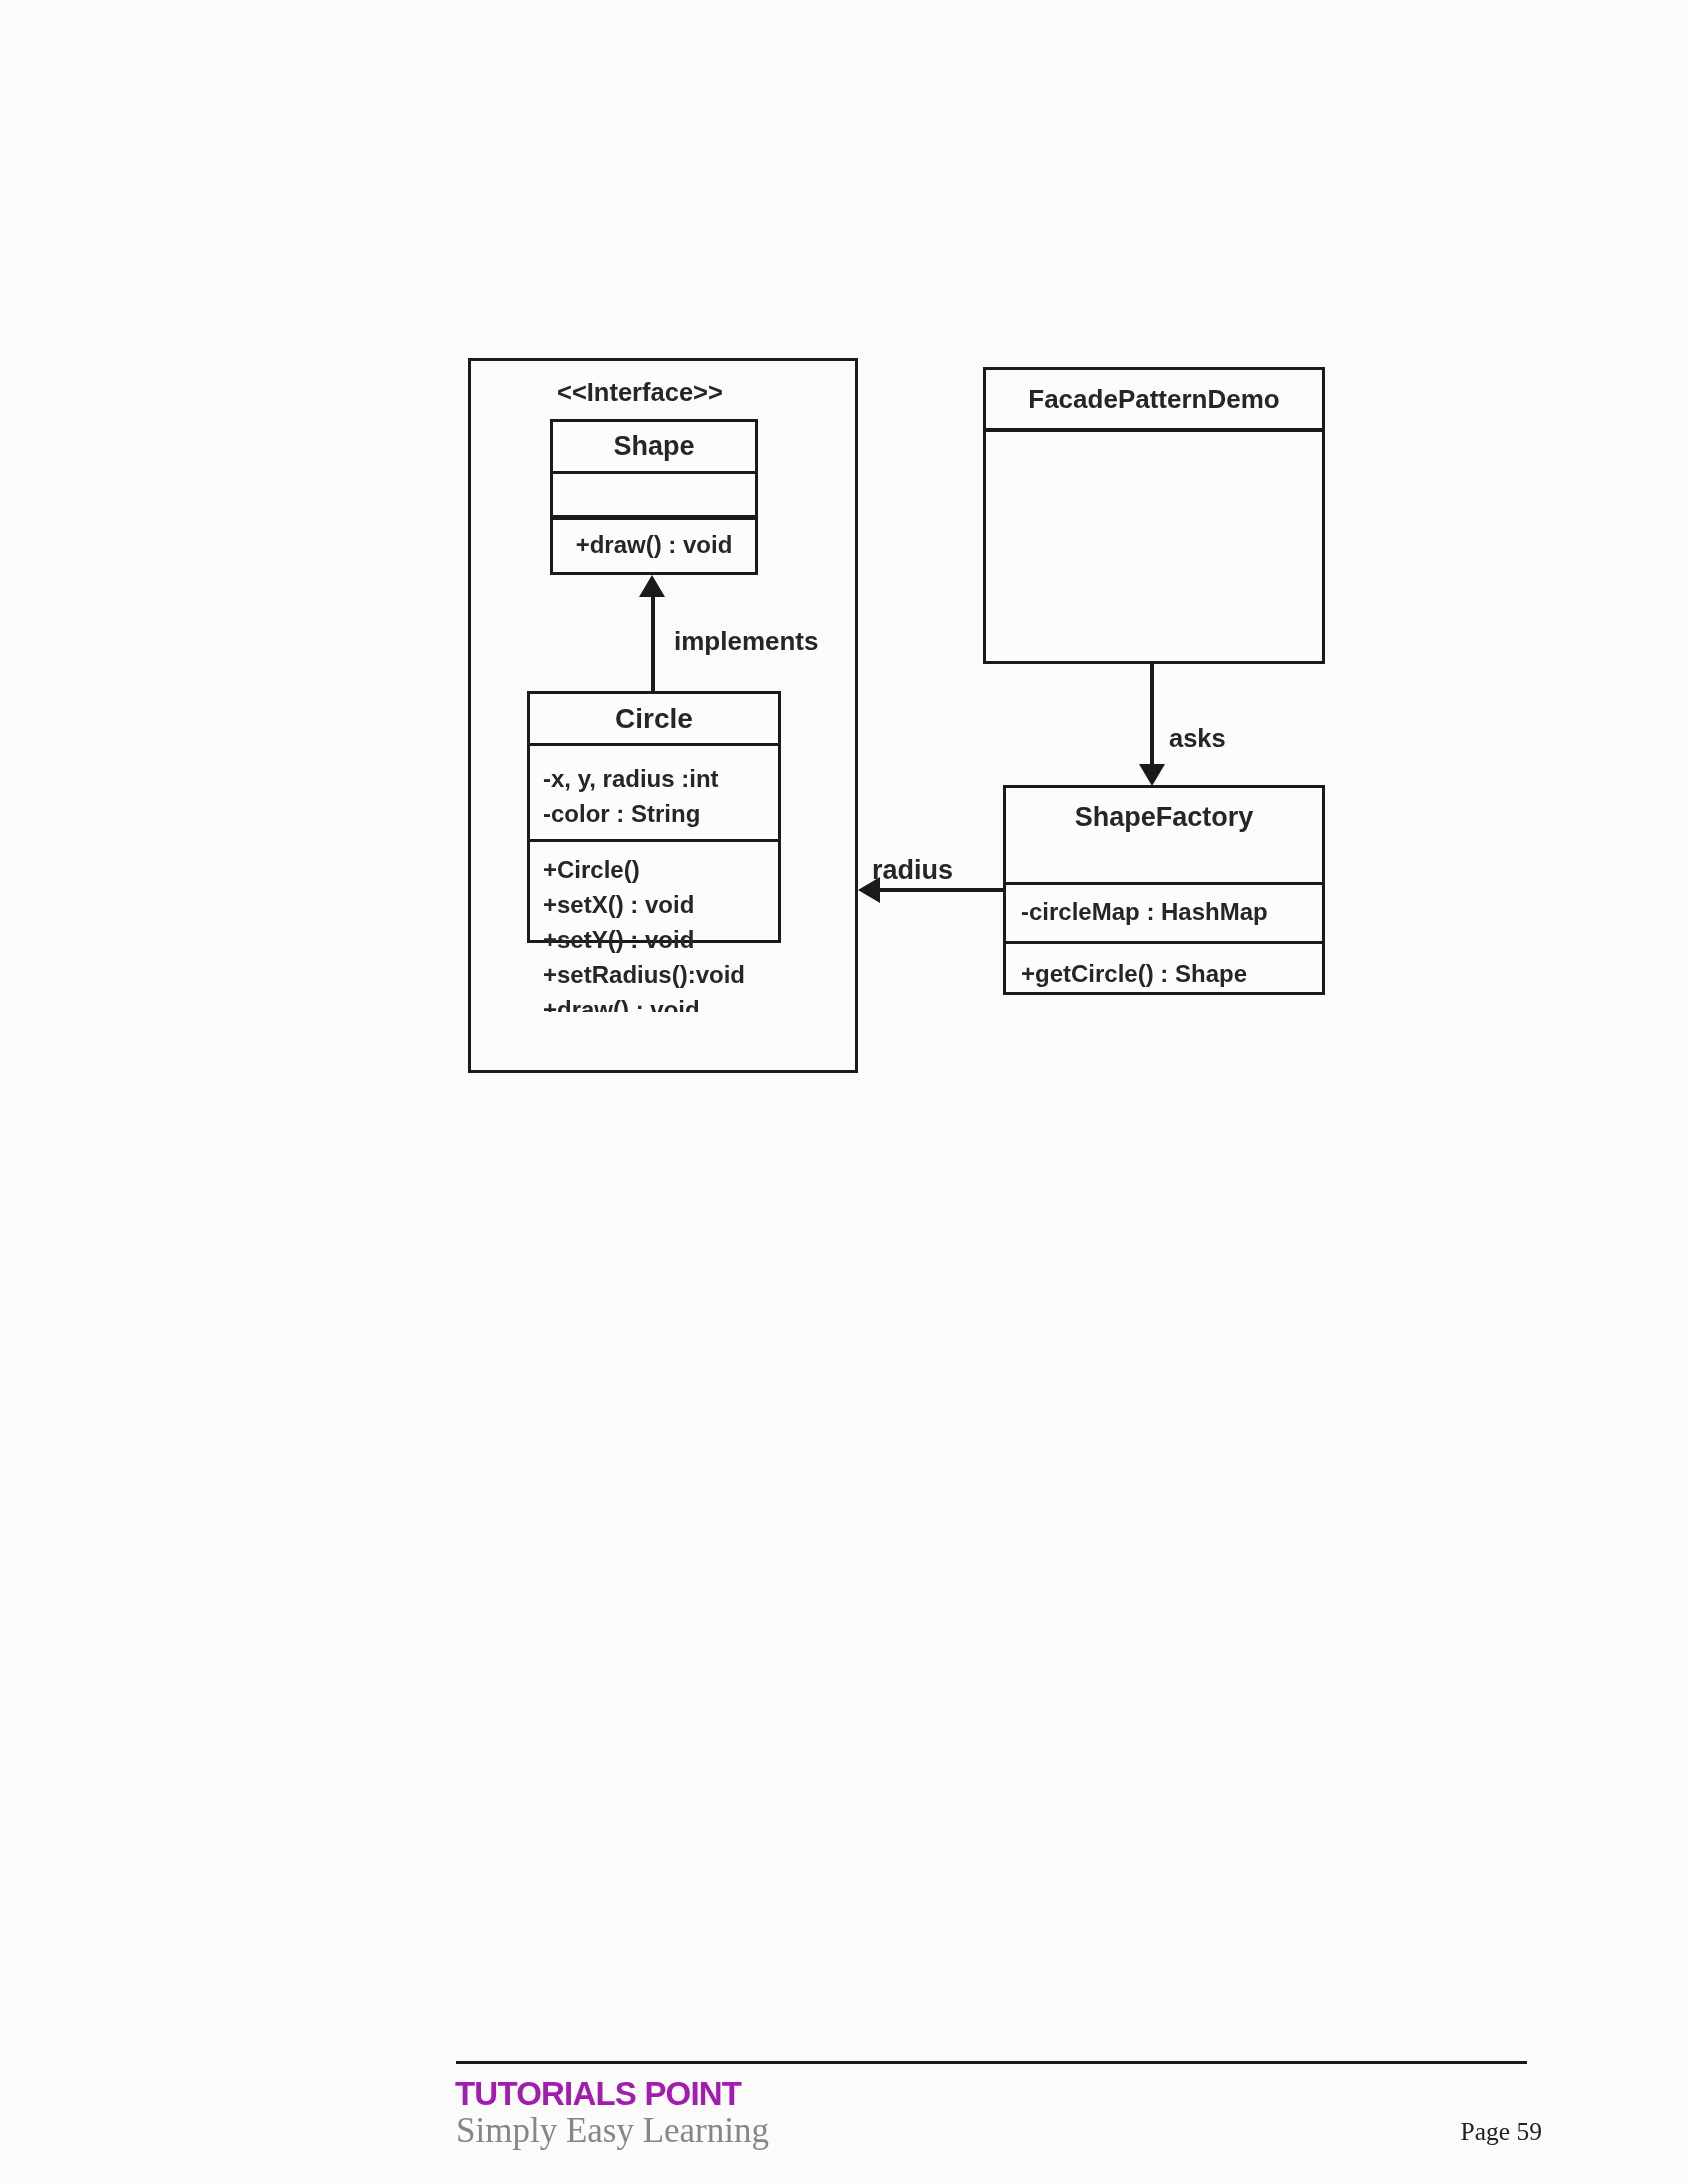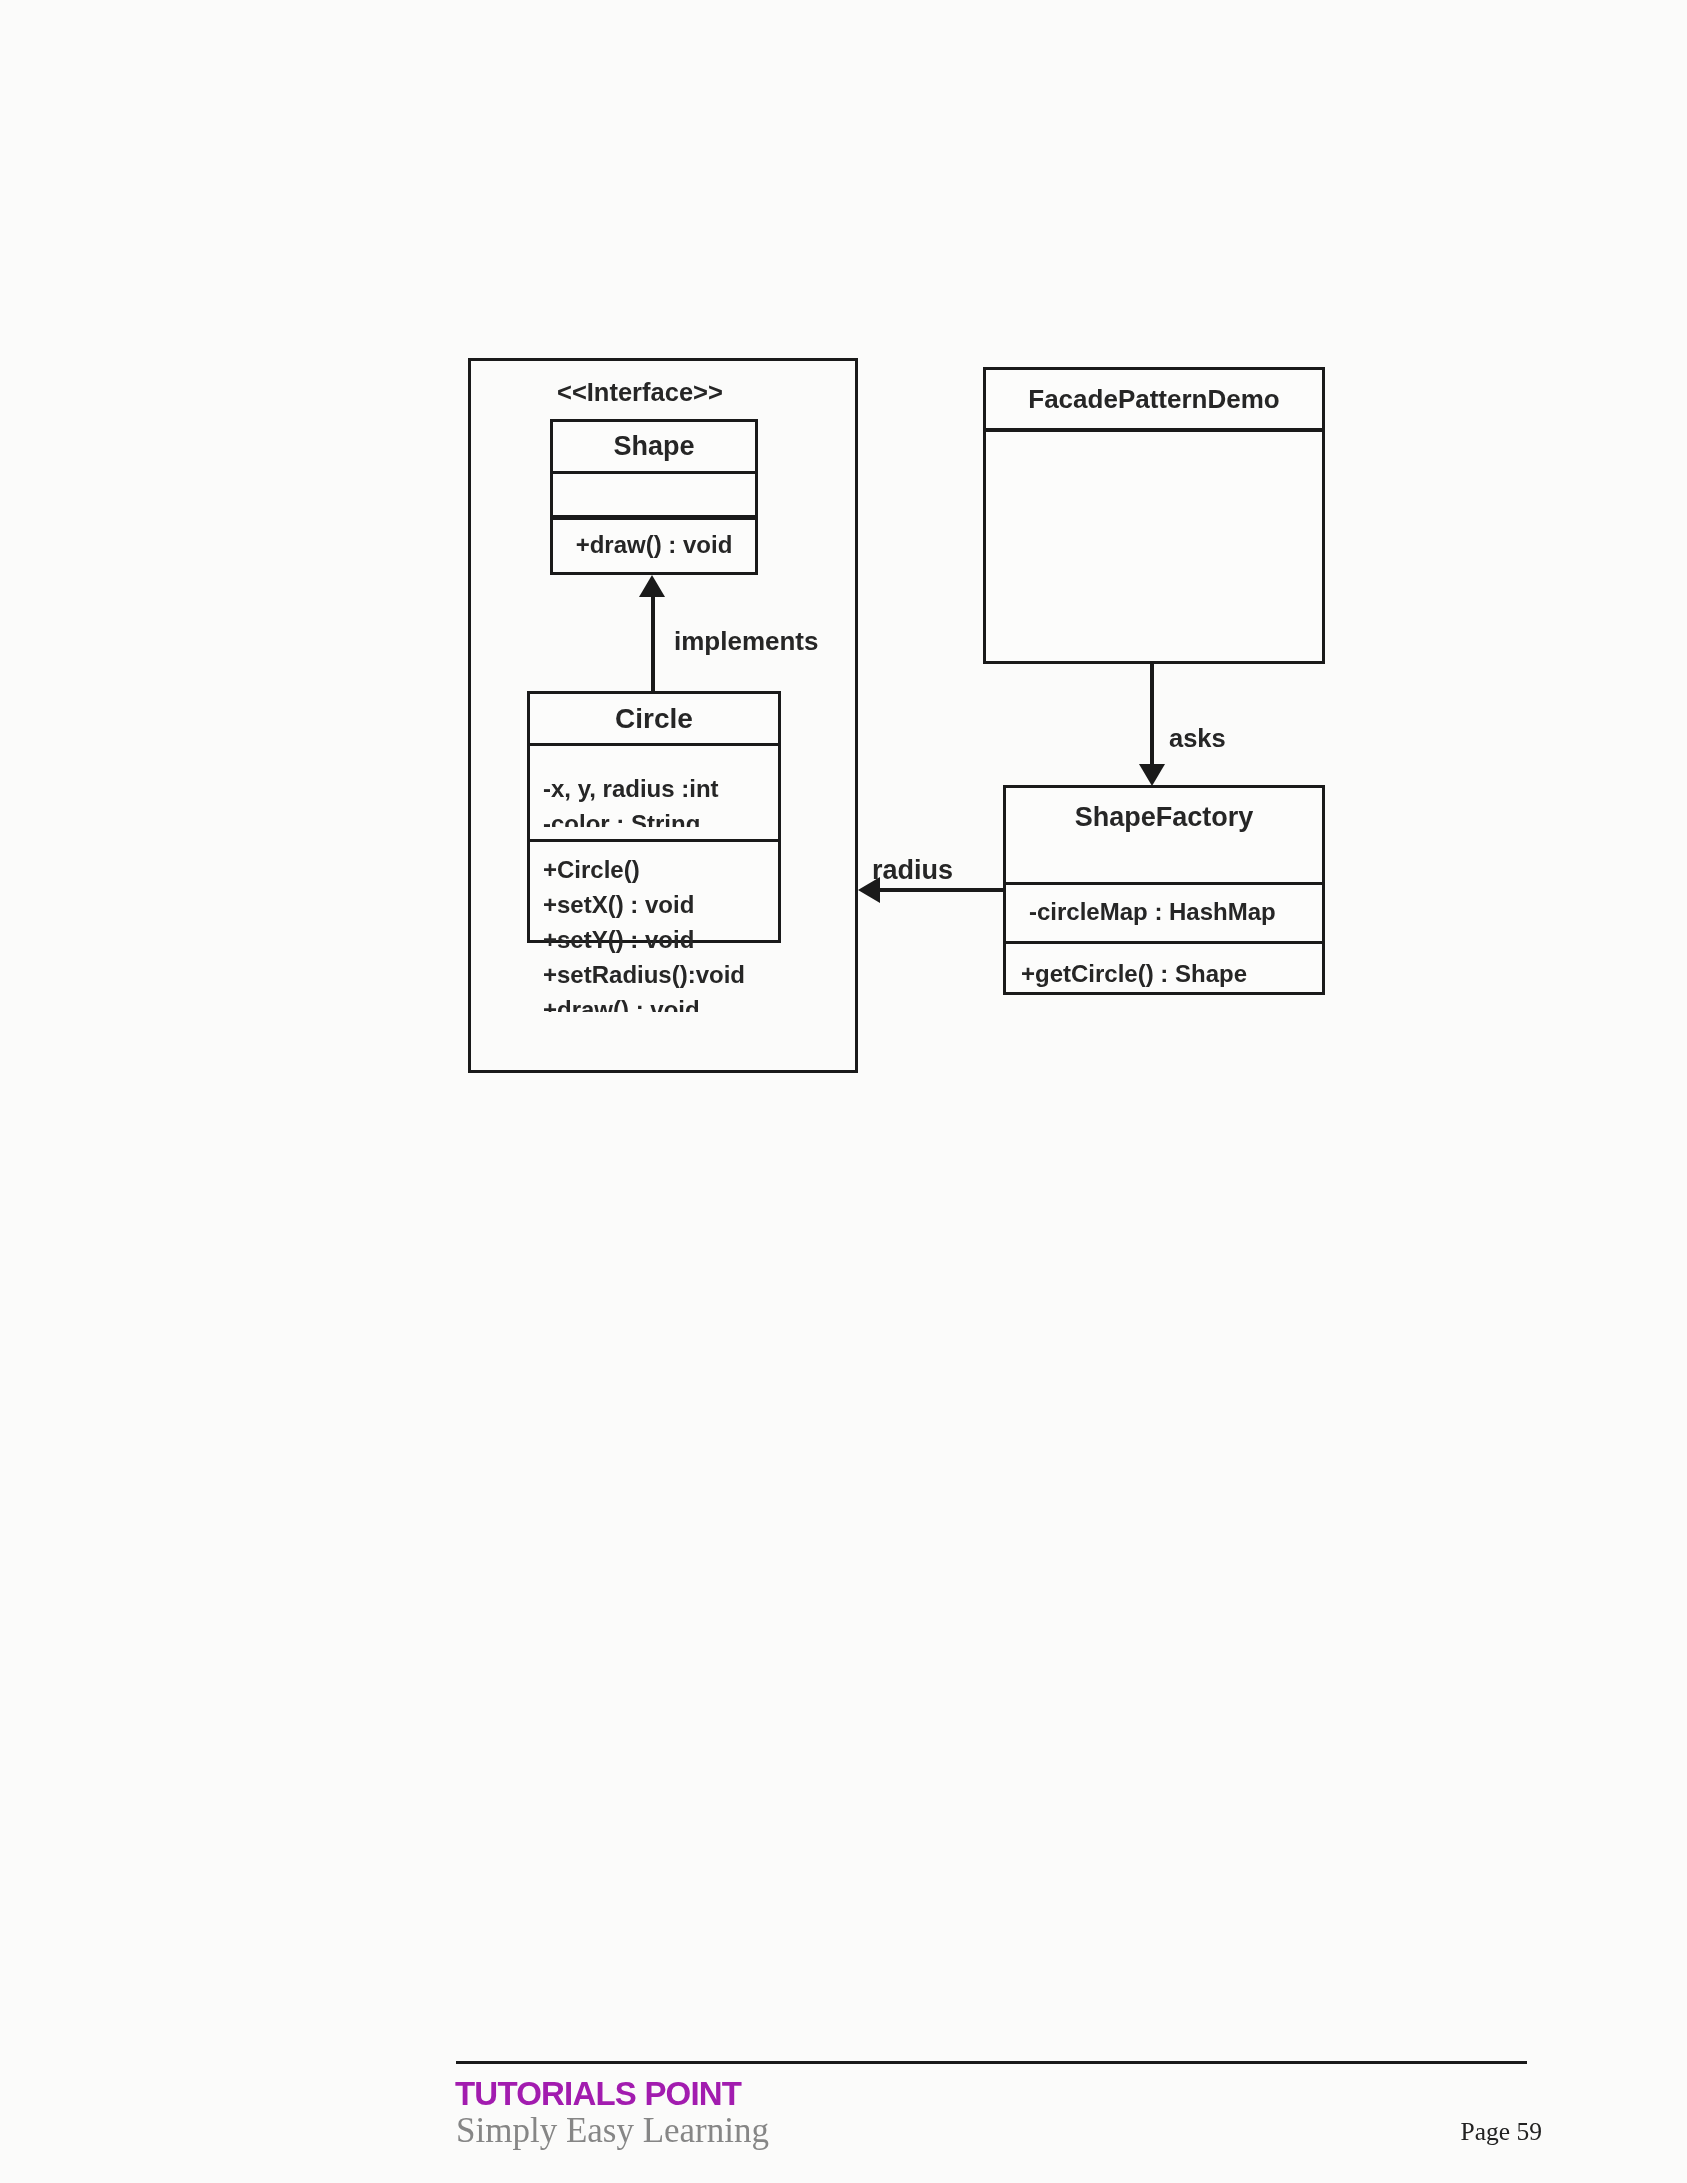--- a/index.html
+++ b/index.html
@@ -75,37 +75,37 @@
   
   .shape-box { left: 550px; top: 419px; width: 208px; height: 156px; }
   .shape-title { height: 49px; line-height: 49px; }
   .shape-attrs { height: 44px; }
   .shape-methods { height: 56px; border-top-width: 5px; text-align: center; }
   .shape-methods .m-line { line-height: 49px; }
 
   
   .circle-box { left: 527px; top: 691px; width: 254px; height: 252px; }
   .circle-title { height: 49px; line-height: 49px; font-size: 28px; }
-  .circle-attrs { height: 84px; padding: 25px 0 0 13px; }
+  .circle-attrs { height: 84px; padding: 15px 0 0 13px; }
   .circle-attrs .m-line { line-height: 35px; }
   .circle-methods { height: 173px; padding: 10px 0 0 13px; margin-top: 12px; }
   .circle-methods .m-line { line-height: 35px; }
 
   
   .facade-box { left: 983px; top: 367px; width: 342px; height: 297px; }
   .facade-title { height: 58px; line-height: 58px; font-size: 26px; }
   .facade-attrs { height: 41px; border-top-width: 4.1px; }
   .facade-methods { height: 191px; border-top-width: 4.1px; padding: 14px 0 0 15px; }
   .facade-methods .m-line { line-height: 36px; }
 
   
   .factory-box { left: 1003px; top: 785px; width: 322px; height: 210px; }
   .factory-title { height: 80px; padding-top: 14px; }
   .factory-attrs { height: 59px; padding-left: 15px; }
-  .factory-attrs .m-line { line-height: 54px; margin-left: 8px; }
+  .factory-attrs .m-line { line-height: 54px; }
   .factory-methods { height: 64px; padding-left: 15px; }
   .factory-methods .m-line { line-height: 59px; }
 
   
   .stereotype {
     left: 557px; top: 378px;
     font-size: 25.5px;
   }
 
   

